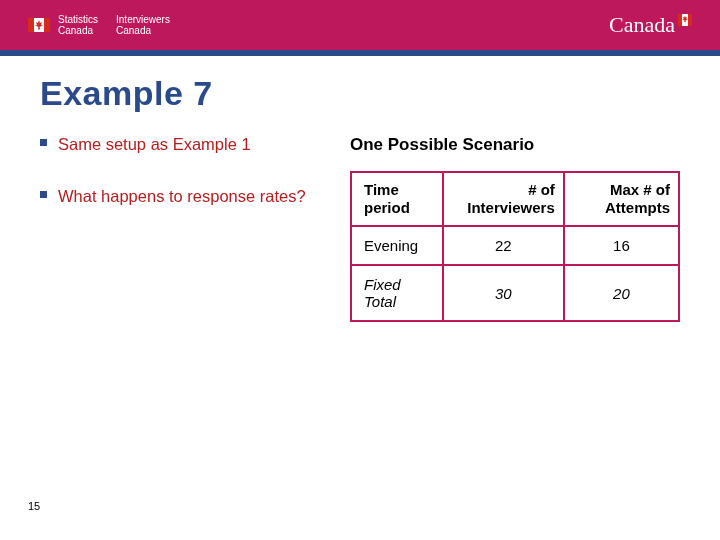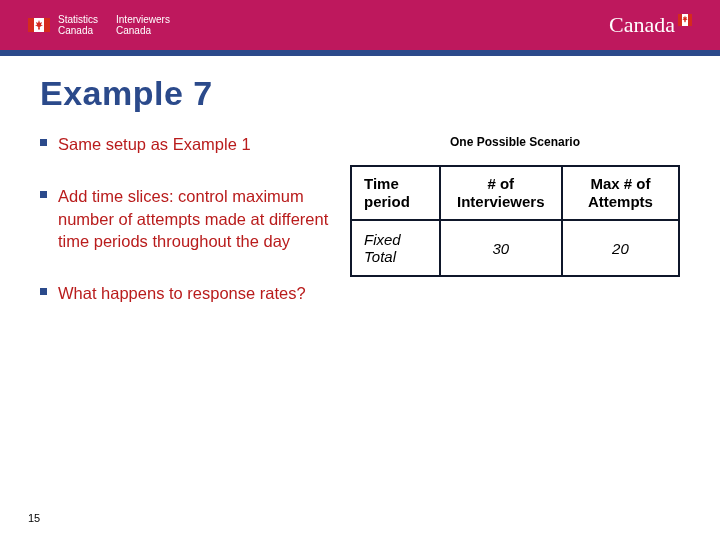--- a/index.html
+++ b/index.html
@@ -96,54 +96,54 @@
   ul.bullets > li::before {
     content: "";
     position: absolute;
     left: 0;
     top: 6px;
     width: 7px;
     height: 7px;
     background: #2b4a8b;
   }
   .scenario-heading {
-    text-align: center;
+    text-align: left;
     font-weight: 700;
-    font-size: 12px;
+    font-size: 17px;
     margin: 2px 0 16px 0;
   }
   table.scenario {
     border-collapse: collapse;
     width: 100%;
   }
   table.scenario th,
   table.scenario td {
-    border: 2px solid #0f172a;
+    border: 2px solid #be185d;
     padding: 10px 8px;
     font-size: 15px;
     text-align: center;
   }
   table.scenario th {
     font-weight: 700;
-    text-align: center;
+    text-align: right;
     padding: 8px 8px;
     line-height: 1.2;
   }
   table.scenario th:first-child,
   table.scenario td:first-child {
     text-align: left;
     padding-left: 12px;
   }
   table.scenario tr.italic td {
     font-style: italic;
   }
   .page-number {
     position: absolute;
     left: 28px;
-    bottom: 16px;
+    bottom: 28px;
     font-size: 11px;
     color: #000;
   }
 </style>
 </head>
 <body>
 
 <div class="header-band">
   <div class="logo-left">
     <span class="flag-icon">
@@ -179,35 +179,39 @@
 </div>
 <div class="subheader-band"></div>
 
 <div class="content">
   <h1 class="title">Example 7</h1>
 
   <div class="two-col">
     <div class="left-col">
       <ul class="bullets">
         <li>Same setup as Example 1</li>
-        <li>Add time slices: control maximum number of attempts made at different time periods throughout the day</li>
         <li>What happens to response rates?</li>
       </ul>
     </div>
     <div class="right-col">
       <div class="scenario-heading">One Possible Scenario</div>
       <table class="scenario">
         <thead>
           <tr>
             <th>Time period</th>
             <th># of Interviewers</th>
             <th>Max # of Attempts</th>
           </tr>
         </thead>
         <tbody>
+          <tr>
+            <td>Evening</td>
+            <td>22</td>
+            <td>16</td>
+          </tr>
           <tr class="italic">
             <td>Fixed Total</td>
             <td>30</td>
             <td>20</td>
           </tr>
         </tbody>
       </table>
     </div>
   </div>
 </div>

